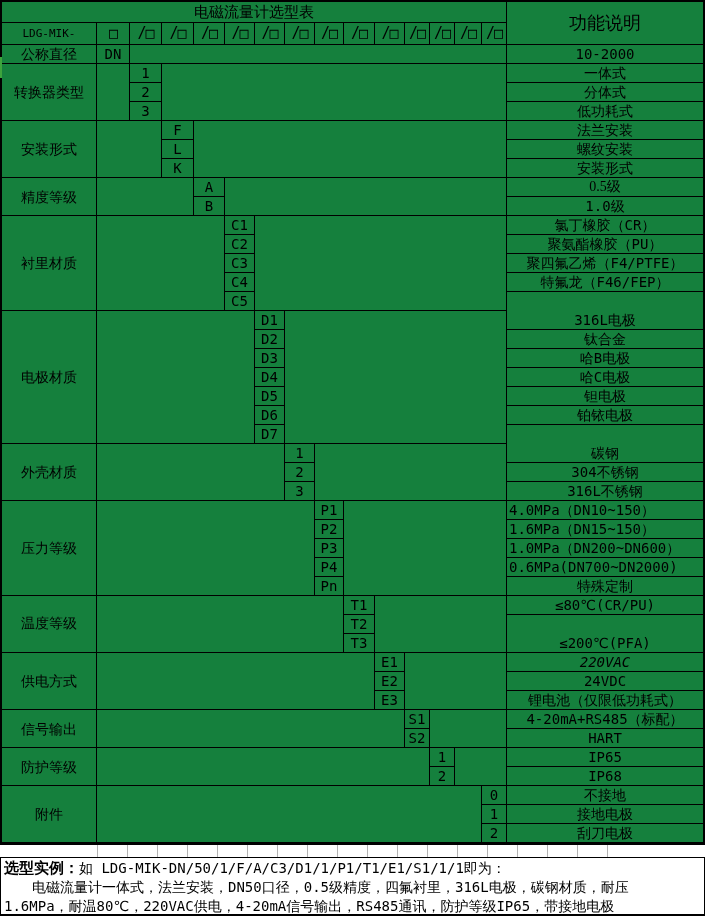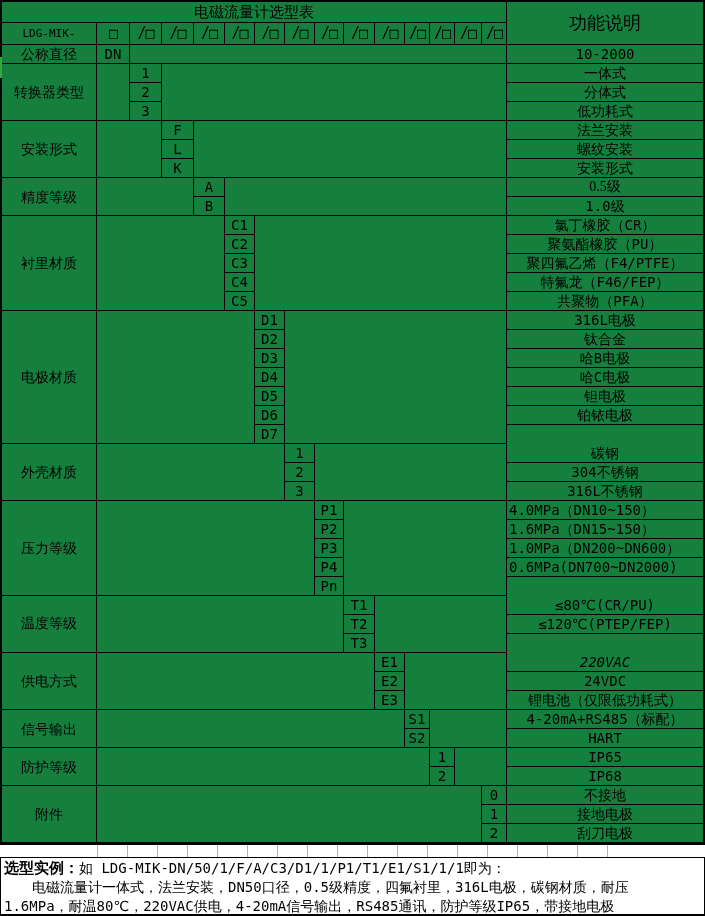--- a/index.html
+++ b/index.html
@@ -108,21 +108,20 @@
       <div class="cell br bb" style="grid-area: 12 / 7 / 17 / 16;"></div>
       <div class="cell br bb" style="grid-area: 12 / 6 / auto / 7;">C1</div>
       <div class="cell bb desc" style="grid-area: 12 / 16 / auto / 17;">氯丁橡胶（CR）</div>
       <div class="cell br bb" style="grid-area: 13 / 6 / auto / 7;">C2</div>
       <div class="cell bb desc" style="grid-area: 13 / 16 / auto / 17;">聚氨酯橡胶（PU）</div>
       <div class="cell br bb" style="grid-area: 14 / 6 / auto / 7;">C3</div>
       <div class="cell bb desc" style="grid-area: 14 / 16 / auto / 17;">聚四氟乙烯（F4/PTFE）</div>
       <div class="cell br bb" style="grid-area: 15 / 6 / auto / 7;">C4</div>
       <div class="cell bb desc" style="grid-area: 15 / 16 / auto / 17;">特氟龙（F46/FEP）</div>
       <div class="cell br bb" style="grid-area: 16 / 6 / auto / 7;">C5</div>
-      <div class="cell bb desc" style="grid-area: 16 / 16 / auto / 17;">共聚物（PFA）</div>
       <div class="cell br bb cat" style="grid-area: 17 / 1 / 24 / 2;">电极材质</div>
       <div class="cell br bb" style="grid-area: 17 / 2 / 24 / 7;"></div>
       <div class="cell br bb" style="grid-area: 17 / 8 / 24 / 16;"></div>
       <div class="cell br bb" style="grid-area: 17 / 7 / auto / 8;">D1</div>
       <div class="cell bb desc" style="grid-area: 17 / 16 / auto / 17;">316L电极</div>
       <div class="cell br bb" style="grid-area: 18 / 7 / auto / 8;">D2</div>
       <div class="cell bb desc" style="grid-area: 18 / 16 / auto / 17;">钛合金</div>
       <div class="cell br bb" style="grid-area: 19 / 7 / auto / 8;">D3</div>
       <div class="cell bb desc" style="grid-area: 19 / 16 / auto / 17;">哈B电极</div>
       <div class="cell br bb" style="grid-area: 20 / 7 / auto / 8;">D4</div>
@@ -146,28 +145,29 @@
       <div class="cell br bb" style="grid-area: 27 / 10 / 32 / 16;"></div>
       <div class="cell br bb" style="grid-area: 27 / 9 / auto / 10;">P1</div>
       <div class="cell bb desc aleft" style="grid-area: 27 / 16 / auto / 17;">4.0MPa（DN10~150）</div>
       <div class="cell br bb" style="grid-area: 28 / 9 / auto / 10;">P2</div>
       <div class="cell bb desc aleft" style="grid-area: 28 / 16 / auto / 17;">1.6MPa（DN15~150）</div>
       <div class="cell br bb" style="grid-area: 29 / 9 / auto / 10;">P3</div>
       <div class="cell bb desc aleft" style="grid-area: 29 / 16 / auto / 17;">1.0MPa（DN200~DN600）</div>
       <div class="cell br bb" style="grid-area: 30 / 9 / auto / 10;">P4</div>
       <div class="cell bb desc aleft" style="grid-area: 30 / 16 / auto / 17;">0.6MPa(DN700~DN2000)</div>
       <div class="cell br bb" style="grid-area: 31 / 9 / auto / 10;">Pn</div>
+      <div class="cell bb desc" style="grid-area: 31 / 16 / auto / 17;">特殊定制</div>
       <div class="cell br bb cat" style="grid-area: 32 / 1 / 35 / 2; font-family: Liberation Mono, monospace;">温度等级</div>
       <div class="cell br bb" style="grid-area: 32 / 2 / 35 / 10;"></div>
       <div class="cell br bb" style="grid-area: 32 / 11 / 35 / 16;"></div>
       <div class="cell br bb" style="grid-area: 32 / 10 / auto / 11;">T1</div>
       <div class="cell bb desc" style="grid-area: 32 / 16 / auto / 17;">≤80℃(CR/PU)</div>
       <div class="cell br bb" style="grid-area: 33 / 10 / auto / 11;">T2</div>
-      <div class="cell bb desc" style="grid-area: 33 / 16 / auto / 17;">≤120℃(PTEP/FEP)</div>
       <div class="cell br bb" style="grid-area: 34 / 10 / auto / 11;">T3</div>
+      <div class="cell bb desc" style="grid-area: 34 / 16 / auto / 17;">≤200℃(PFA)</div>
       <div class="cell br bb cat" style="grid-area: 35 / 1 / 38 / 2;">供电方式</div>
       <div class="cell br bb" style="grid-area: 35 / 2 / 38 / 11;"></div>
       <div class="cell br bb" style="grid-area: 35 / 12 / 38 / 16;"></div>
       <div class="cell br bb" style="grid-area: 35 / 11 / auto / 12;">E1</div>
       <div class="cell bb desc" style="grid-area: 35 / 16 / auto / 17; font-style: italic;">220VAC</div>
       <div class="cell br bb" style="grid-area: 36 / 11 / auto / 12;">E2</div>
       <div class="cell bb desc" style="grid-area: 36 / 16 / auto / 17;">24VDC</div>
       <div class="cell br bb" style="grid-area: 37 / 11 / auto / 12;">E3</div>
       <div class="cell bb desc" style="grid-area: 37 / 16 / auto / 17;">锂电池（仅限低功耗式）</div>
       <div class="cell br bb cat" style="grid-area: 38 / 1 / 40 / 2;">信号输出</div>

